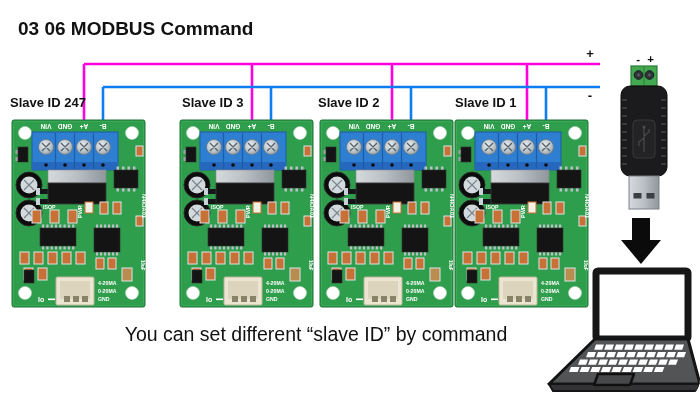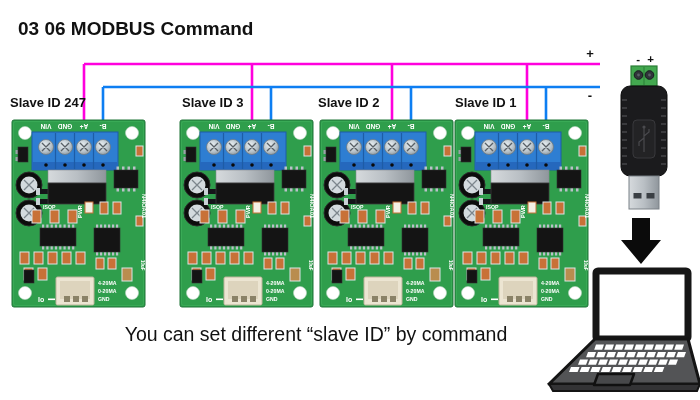--- a/index.html
+++ b/index.html
@@ -1,16 +1,16 @@
 <!DOCTYPE html>
 <html><head>
 <meta charset="utf-8">
 <style>
   html,body{margin:0;padding:0;background:#ffffff;}
-  .canvas{position:relative;width:700px;height:400px;background:#fff;overflow:hidden;}
+  .canvas{position:relative;width:700px;height:400px;background:#fff;overflow:hidden;border-radius:21px;}
   svg{display:block;font-family:"Liberation Sans",sans-serif;}
   text{font-family:"Liberation Sans",sans-serif;fill:#111;}
   .title-text{font-size:19px;font-weight:700;}
   .caption-text{font-size:19.5px;font-weight:400;}
   .slave-label{font-size:13px;font-weight:700;}
   .bus-label{font-size:13px;font-weight:700;}
   .pol-label{font-size:11.5px;font-weight:700;letter-spacing:2px;}
   .wire-plus{stroke:#ff00dd;stroke-width:2.6;fill:none;}
   .wire-minus{stroke:#0d7ef2;stroke-width:2.6;fill:none;}
   .silk{fill:#ffffff;font-weight:700;}

